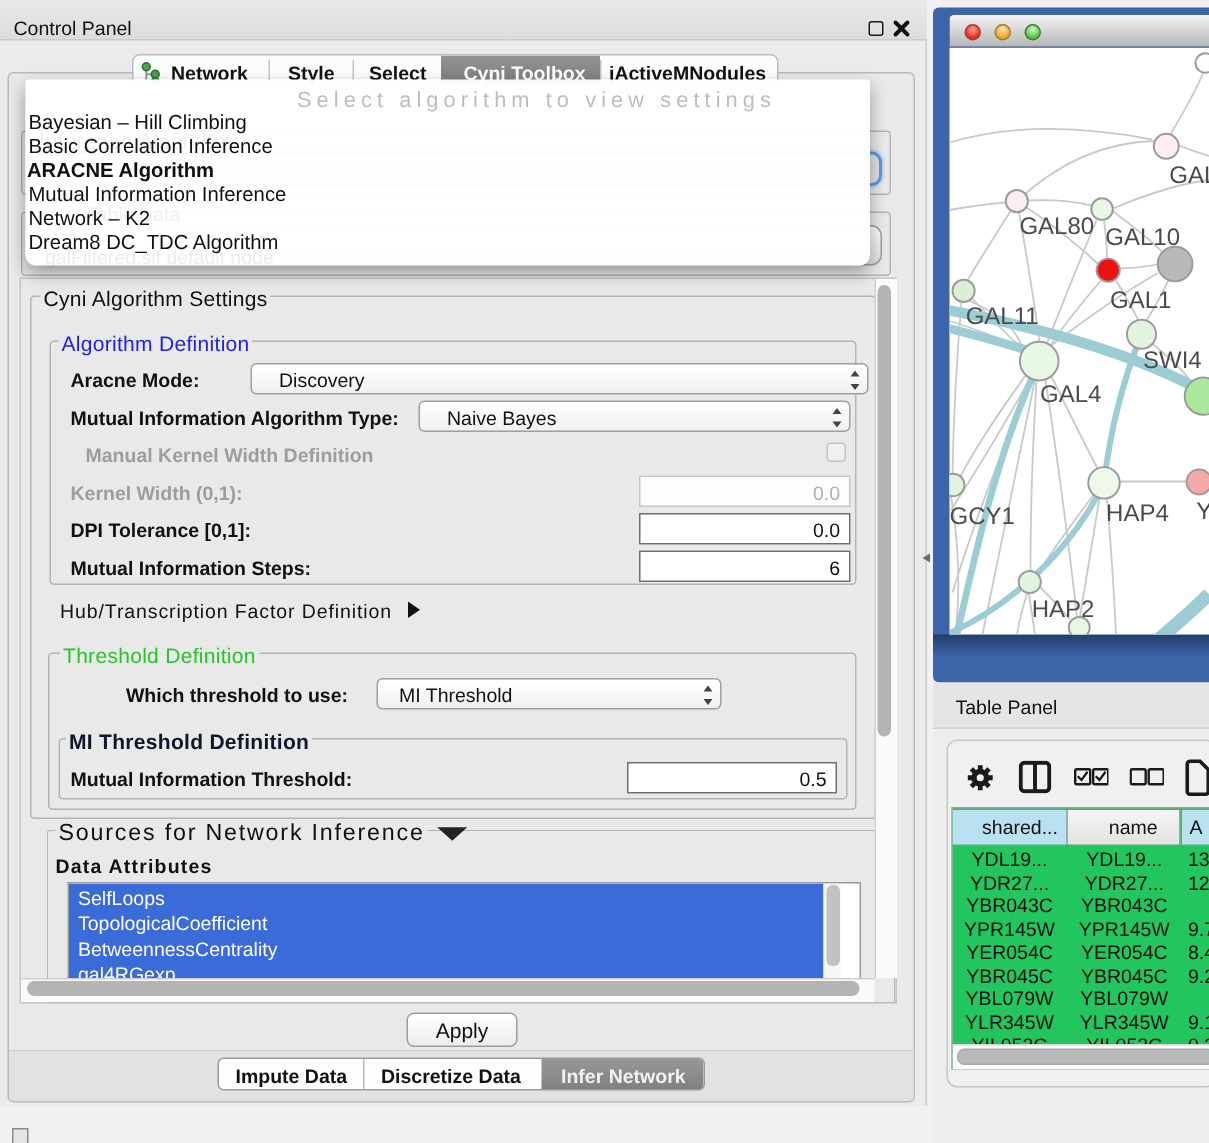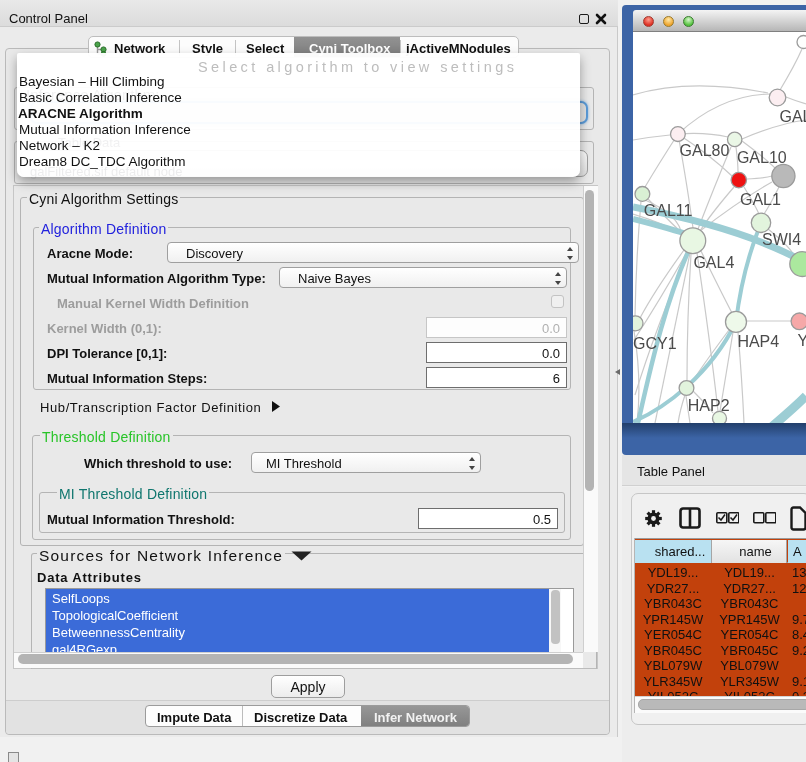--- a/index.html
+++ b/index.html
@@ -98,21 +98,21 @@
 <div class="grouplab" style="left:40px; top:429px; color:#28c428;">Threshold Definition</div>
 <div class="lbl bold" style="left:50px; top:456px; width:182px; text-align:right;">Which threshold to use:</div>
 <div class="combo" style="left:239px; top:452px; width:230px;margin-left:12px;">
   <span class="ctext" style="left:14px;">MI Threshold</span>
   <svg class="arrows" viewBox="0 0 8 15">
       <path d="M4 1 L7 5 L1 5 Z M4 14 L7 10 L1 10 Z" fill="#444"></path>
     </svg>
 </div>
 
 <div class="groupbox" style="left:39px; top:492px; width:526px; height:41px;"></div>
-<div class="grouplab" style="left:57px; top:486px; color:#0f766e;">MI Threshold Definition</div>
+<div class="grouplab" style="left:44px; top:486px; color:#0f172a;font-weight:bold;">MI Threshold Definition</div>
 <div class="lbl bold" style="left:47px; top:512px;">Mutual Information Threshold:</div>
 <div class="field" style="left:418px; top:508px; width:140px;">0.5</div>
 
 <div class="groupbox" style="left:31px; top:553px; width:566px; height:116px; border-radius:3px 3px 0 0; border-bottom-color:#bcbcbc;"></div>
 <div class="grouplab" style="left:37px; top:547px; color:#111; font-size:15.5px; letter-spacing:1.2px;">Sources for Network Inference</div>
 <svg class="abs" style="left:291px; top:551px;" width="21" height="10" viewBox="0 0 21 10">
   <path d="M0.5 0.5 L20.5 0.5 L10.5 9.5 Z" fill="#222"></path>
 </svg>
 <div class="lbl bold" style="left:37px; top:570px; letter-spacing:0.8px;">Data Attributes</div>
 
@@ -282,21 +282,21 @@
   <path d="M2.5 5.5 L5 8 L9 2.5 M14.5 5.5 L17 8 L21 2.5" stroke="#1a1a1a" stroke-width="1.5" fill="none"></path>
 </svg>
 <svg class="abs" style="left:753px; top:512px;" width="23" height="12" viewBox="0 0 23 12">
   <rect x="0.8" y="0.8" width="10" height="10" rx="1" fill="none" stroke="#1a1a1a" stroke-width="1.6"></rect>
   <rect x="12.8" y="0.8" width="10" height="10" rx="1" fill="none" stroke="#1a1a1a" stroke-width="1.6"></rect>
 </svg>
 <svg class="abs" style="left:790px; top:506px;" width="16" height="25" viewBox="0 0 16 25" preserveAspectRatio="xMinYMin slice">
   <path d="M1.5 3.5 Q1.5 1.5 3.5 1.5 L10 1.5 L15.5 7 L15.5 21.5 Q15.5 23.5 13.5 23.5 L3.5 23.5 Q1.5 23.5 1.5 21.5 Z" fill="none" stroke="#1a1a1a" stroke-width="2.4"></path>
 </svg>
 
-<div class="abs" style="left:634px; top:538px; width:172px; height:175px; background:#c2410c; border-left:1px solid #b5b5b5; overflow:hidden;">
+<div class="abs" style="left:634px; top:538px; width:172px; height:175px; background:#22c55e; border-left:1px solid #b5b5b5; overflow:hidden;">
 
   <div class="abs" style="left:0; top:0; width:172px; height:25px; border-top:1px solid #9b9b9b; border-bottom:1px solid #9b9b9b;">
     <div class="abs" style="left:0; top:1px; width:76px; height:23px; background:#b9e1f1;"></div>
     <div class="abs" style="left:76px; top:1px; width:76px; height:23px; background:linear-gradient(#f6f6f6,#e2e2e2); border-left:1px solid #a5a5a5; border-right:1px solid #a5a5a5;"></div>
     <div class="abs" style="left:153px; top:1px; width:19px; height:23px; background:#b9e1f1;"></div>
     <div class="lbl" style="left:7px; top:5px; width:76px; text-align:center;">shared...</div>
     <div class="lbl" style="left:83px; top:5px; width:75px; text-align:center;">name</div>
     <div class="lbl" style="left:158px; top:5px;">A</div>
   </div>
 

